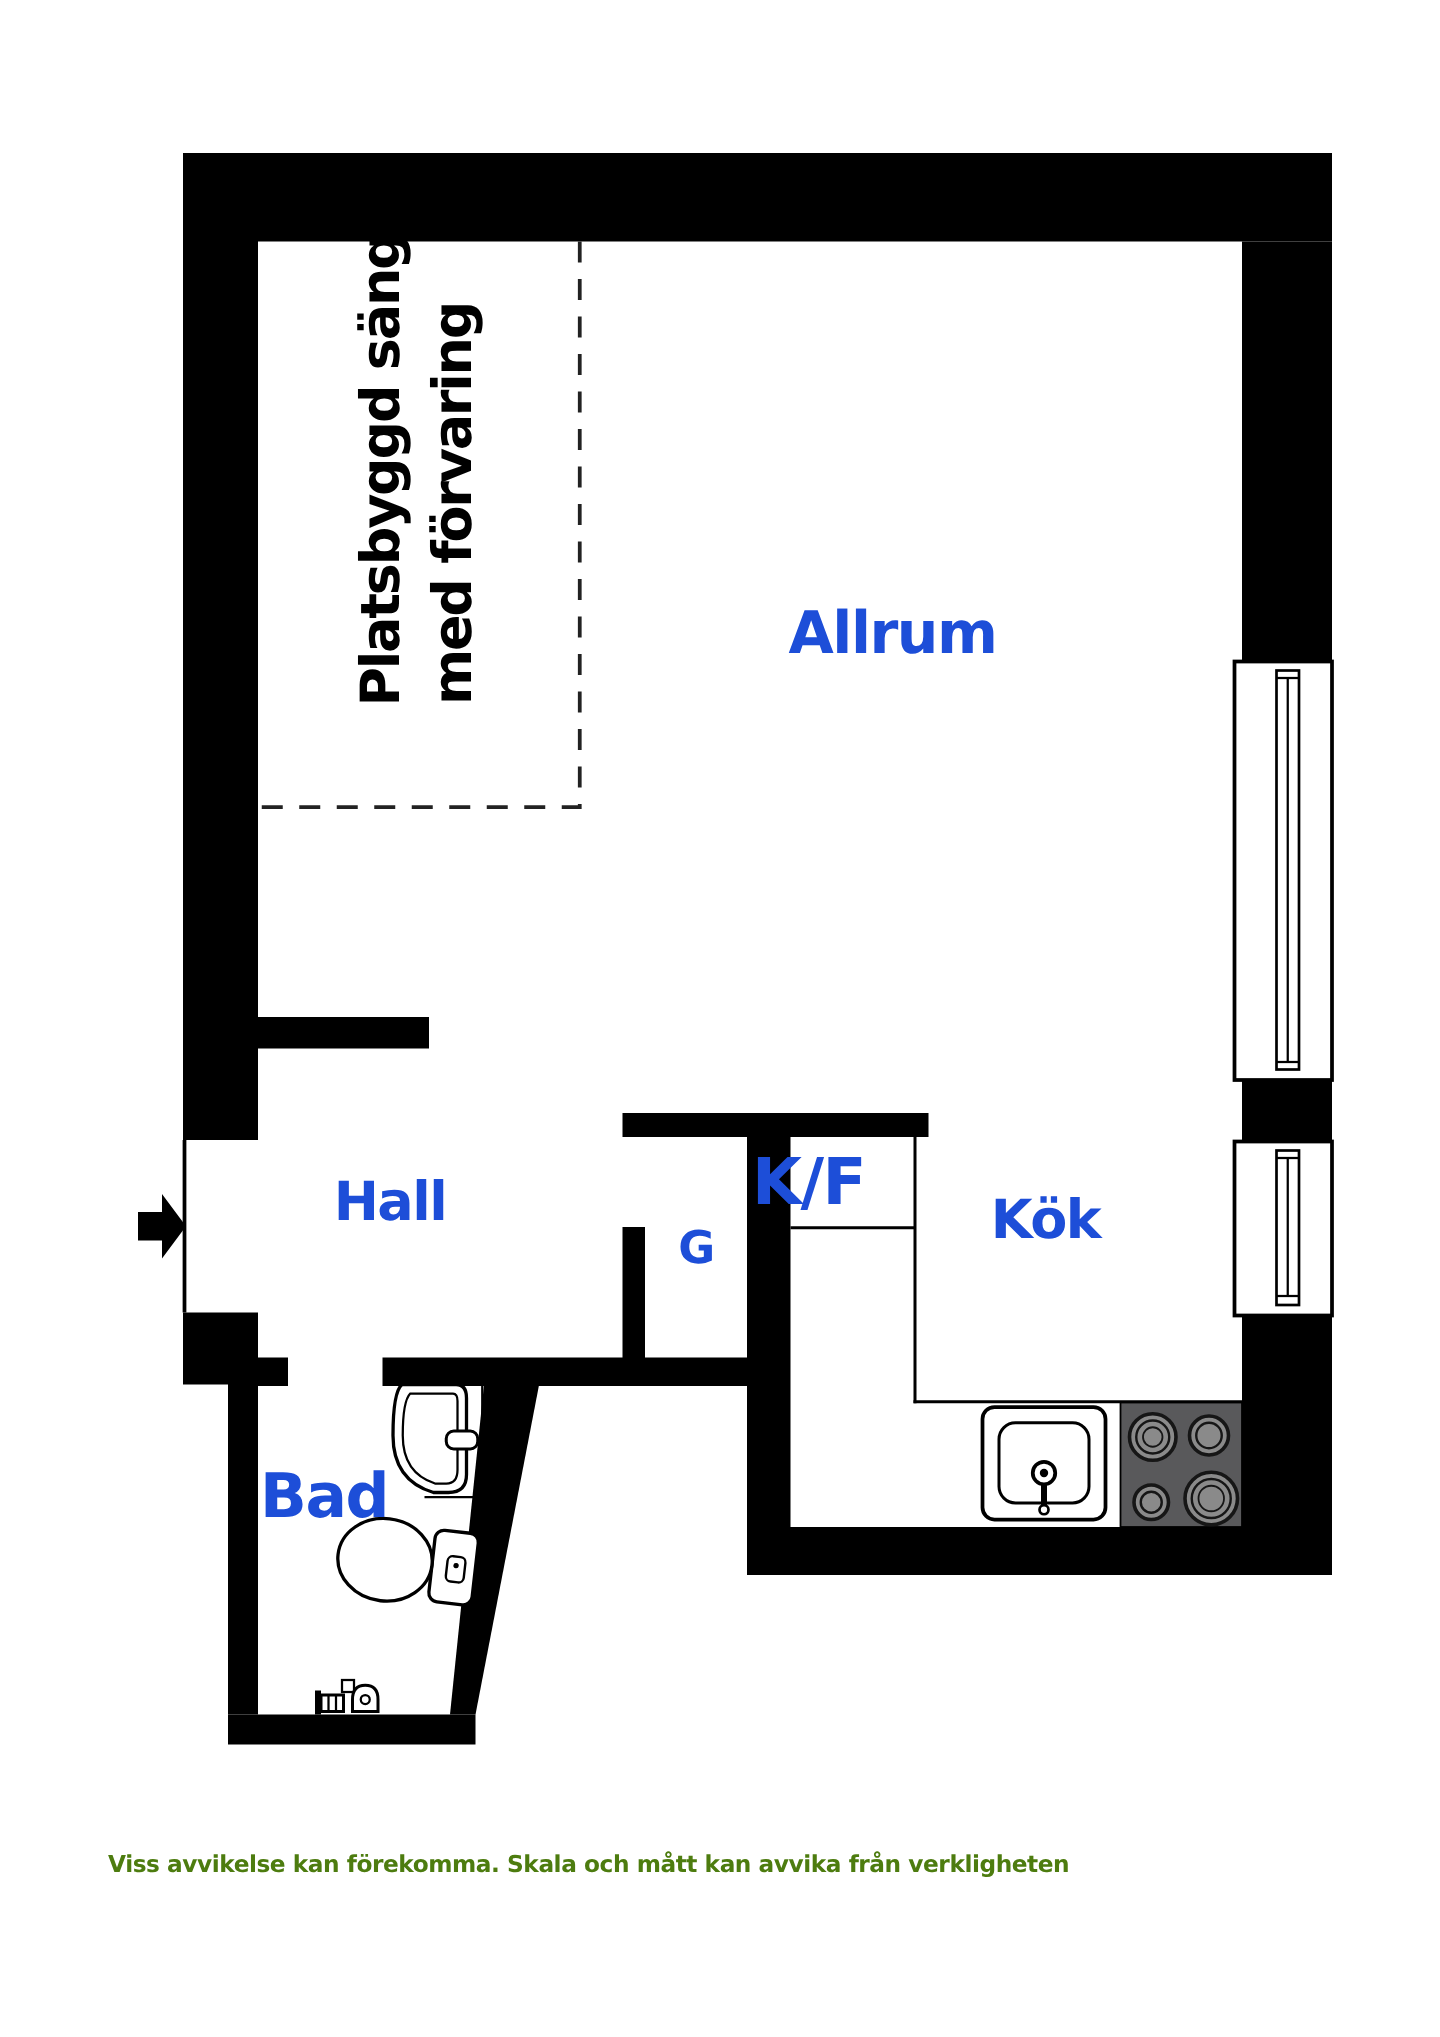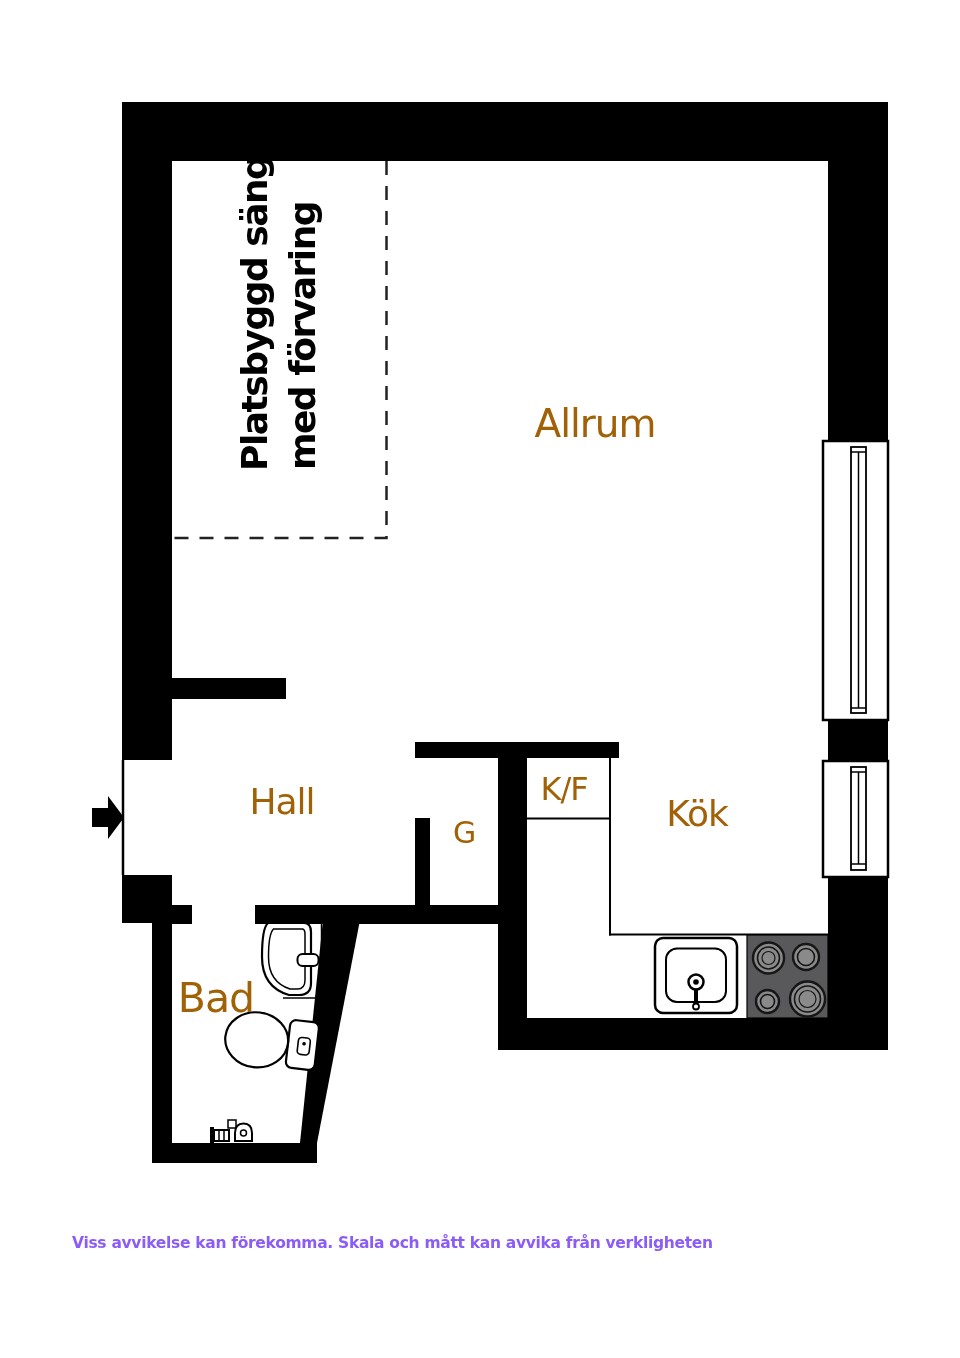--- a/index.html
+++ b/index.html
@@ -8,22 +8,22 @@
     position:relative;
     width:960px;height:1358px;
     background:#ffffff;
     font-family:"DejaVu Sans","Liberation Sans",sans-serif;
     overflow:hidden;
   }
   .plan-svg{position:absolute;left:0;top:0;}
   .room-label{
     position:absolute;
     transform:translate(-50%,-50%);
-    font-weight:normal;
-    color:#a16207;
+    font-weight:bold;
+    color:#1d4ed8;
     white-space:nowrap;
     letter-spacing:-1px;
     line-height:1;
   }
   .bed-note{
     position:absolute;
     left:146px;top:286px;width:270px;height:100px;
     transform:rotate(-90deg);
     text-align:center;
     font-weight:bold;
@@ -32,21 +32,21 @@
     line-height:1.32;
     color:#000;
     white-space:nowrap;
   }
   .footer-note{
     position:absolute;
     left:72px;top:1234px;
     font-weight:bold;
     font-size:15.5px;
     letter-spacing:-0.3px;
-    color:#8b5cf6;
+    color:#4d7c0f;
     white-space:nowrap;
   }
 </style>
 </head>
 <body>
 
 <div class="canvas">
 
   <svg class="plan-svg" width="960" height="1358" viewBox="0 0 960 1358">
 
@@ -148,25 +148,25 @@
     </g>
   </svg>
 
   <div class="bed-note">
     <div>Platsbyggd säng</div>
     <div>med förvaring</div>
   </div>
 
   <div class="room-label" style="left:595px;top:423px;font-size:39px">Allrum</div>
 
-  <div class="room-label" style="left:282px;top:802px;font-size:36px">Hall</div>
+  <div class="room-label" style="left:260px;top:802px;font-size:36px">Hall</div>
 
   <div class="room-label" style="left:464px;top:833px;font-size:30px">G</div>
 
-  <div class="room-label" style="left:564px;top:789px;font-size:32px">K/F</div>
+  <div class="room-label" style="left:539px;top:789px;font-size:43px">K/F</div>
 
   <div class="room-label" style="left:697px;top:814px;font-size:36px">Kök</div>
 
   <div class="room-label" style="left:216px;top:998px;font-size:41px">Bad</div>
 
   <div class="footer-note">Viss avvikelse kan förekomma. Skala och mått kan avvika från verkligheten</div>
 
 </div>
 
 </body></html>

